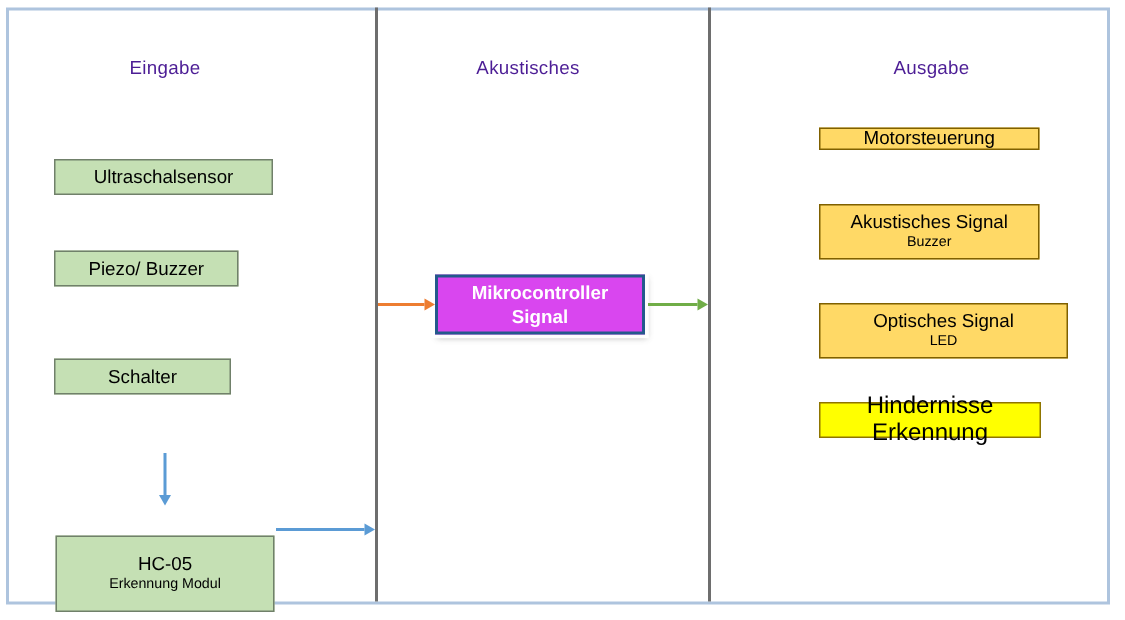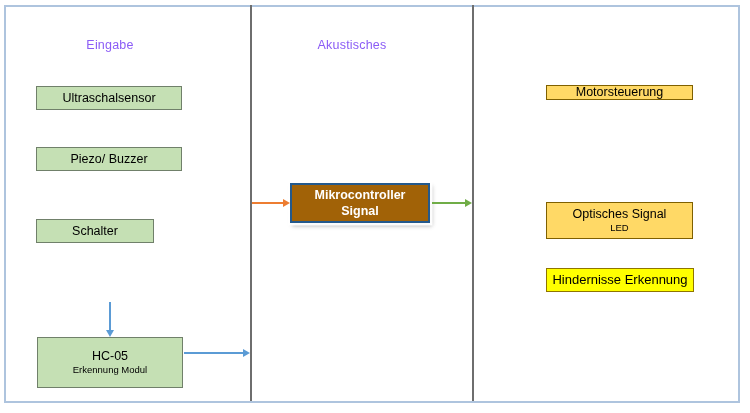--- a/index.html
+++ b/index.html
@@ -9,33 +9,33 @@
   }
   .frame{
     position:absolute;left:4px;top:5px;width:732px;height:394px;
     border:2px solid #aec4de;background:transparent;
   }
   .divider{
     position:absolute;top:5px;height:396px;width:2px;background:#6e6e6e;
   }
   .col-header{
     position:absolute;top:38px;width:140px;text-align:center;
-    font-size:12.5px;color:#8b5cf6;letter-spacing:0.2px;
+    font-size:12.5px;color:#4c1d95;letter-spacing:0.2px;
   }
   .node{
     position:absolute;box-sizing:border-box;display:flex;flex-direction:column;
     align-items:center;justify-content:center;text-align:center;line-height:1.15;
   }
   .node .label{font-size:12.5px;color:#000;}
   .node .sublabel{font-size:9.5px;color:#000;margin-top:1px;}
-  .node.green{background:#C5E0B4;border:1.5px solid #70806a;}
+  .node.green{background:#C5E0B4;border:1.5px solid #70806a;margin-top:20px;}
   .node.orange{background:#FFD966;border:1.5px solid #7f6000;}
   .node.yellow{background:#FFFF00;border:1.5px solid #8f7500;}
   .node.blue{
-    background:#a16207;border:2px solid #24598c;
+    background:#d946ef;border:2px solid #24598c;
     box-shadow:0 0 0 2.5px rgba(255,255,255,0.95), 1.5px 2.5px 4px rgba(90,90,90,0.45);
     align-items:center;
   }
   .node.blue .label{color:#ffffff;font-weight:700;font-size:12.5px;}
   .node.blue .sublabel{color:#ffffff;font-weight:700;font-size:12.5px;margin-top:2px;}
   .arrow-line{position:absolute;}
   .arrow-line.h{height:1.6px;}
   .arrow-line.v{width:1.6px;}
   .arrow-head{position:absolute;width:0;height:0;}
   .arrow-head.right{border-top:4px solid transparent;border-bottom:4px solid transparent;border-left-width:7px;border-left-style:solid;}
@@ -53,49 +53,54 @@
 
 <div class="stage">
 
   <div class="frame"></div>
 
   <div class="divider" style="left:250px"></div>
   <div class="divider" style="left:472px"></div>
 
   <div class="col-header" style="left:40px">Eingabe</div>
   <div class="col-header" style="left:282px">Akustisches</div>
+  <div class="col-header" style="left:551px">Ausgabe</div>
 
   <div class="node green" style="left:36px;top:86px;width:146px;height:24px">
     <div class="label">Ultraschalsensor</div>
   </div>
-  <div class="node green" style="left:36px;top:147px;width:146px;height:24px">
+  <div class="node green" style="left:36px;top:147px;width:123px;height:24px">
     <div class="label">Piezo/ Buzzer</div>
   </div>
   <div class="node green" style="left:36px;top:219px;width:118px;height:24px">
     <div class="label">Schalter</div>
   </div>
   <div class="node green" style="left:37px;top:337px;width:146px;height:51px">
     <div class="label">HC-05</div>
     <div class="sublabel">Erkennung Modul</div>
   </div>
 
   <div class="node blue" style="left:290px;top:183px;width:140px;height:40px">
     <div class="label">Mikrocontroller</div>
     <div class="sublabel">Signal</div>
   </div>
 
   <div class="node orange" style="left:546px;top:85px;width:147px;height:15px">
     <div class="label">Motorsteuerung</div>
   </div>
-  <div class="node orange" style="left:546px;top:202px;width:147px;height:37px">
+  <div class="node orange" style="left:546px;top:136px;width:147px;height:37px">
+    <div class="label">Akustisches Signal</div>
+    <div class="sublabel">Buzzer</div>
+  </div>
+  <div class="node orange" style="left:546px;top:202px;width:166px;height:37px">
     <div class="label">Optisches Signal</div>
     <div class="sublabel">LED</div>
   </div>
   <div class="node yellow" style="left:546px;top:268px;width:148px;height:24px">
-    <div class="label" style="font-size:13px">Hindernisse Erkennung</div>
+    <div class="label" style="font-size:16px">Hindernisse Erkennung</div>
   </div>
 
   <div>
     <div class="arrow-line h c-orange" style="left:252px;top:202.3px;width:31px"></div>
     <div class="arrow-head right bl-orange" style="left:283px;top:199px"></div>
   </div>
 
   <div>
     <div class="arrow-line h c-green" style="left:432px;top:202.3px;width:33px"></div>
     <div class="arrow-head right bl-green" style="left:465px;top:199px"></div>

